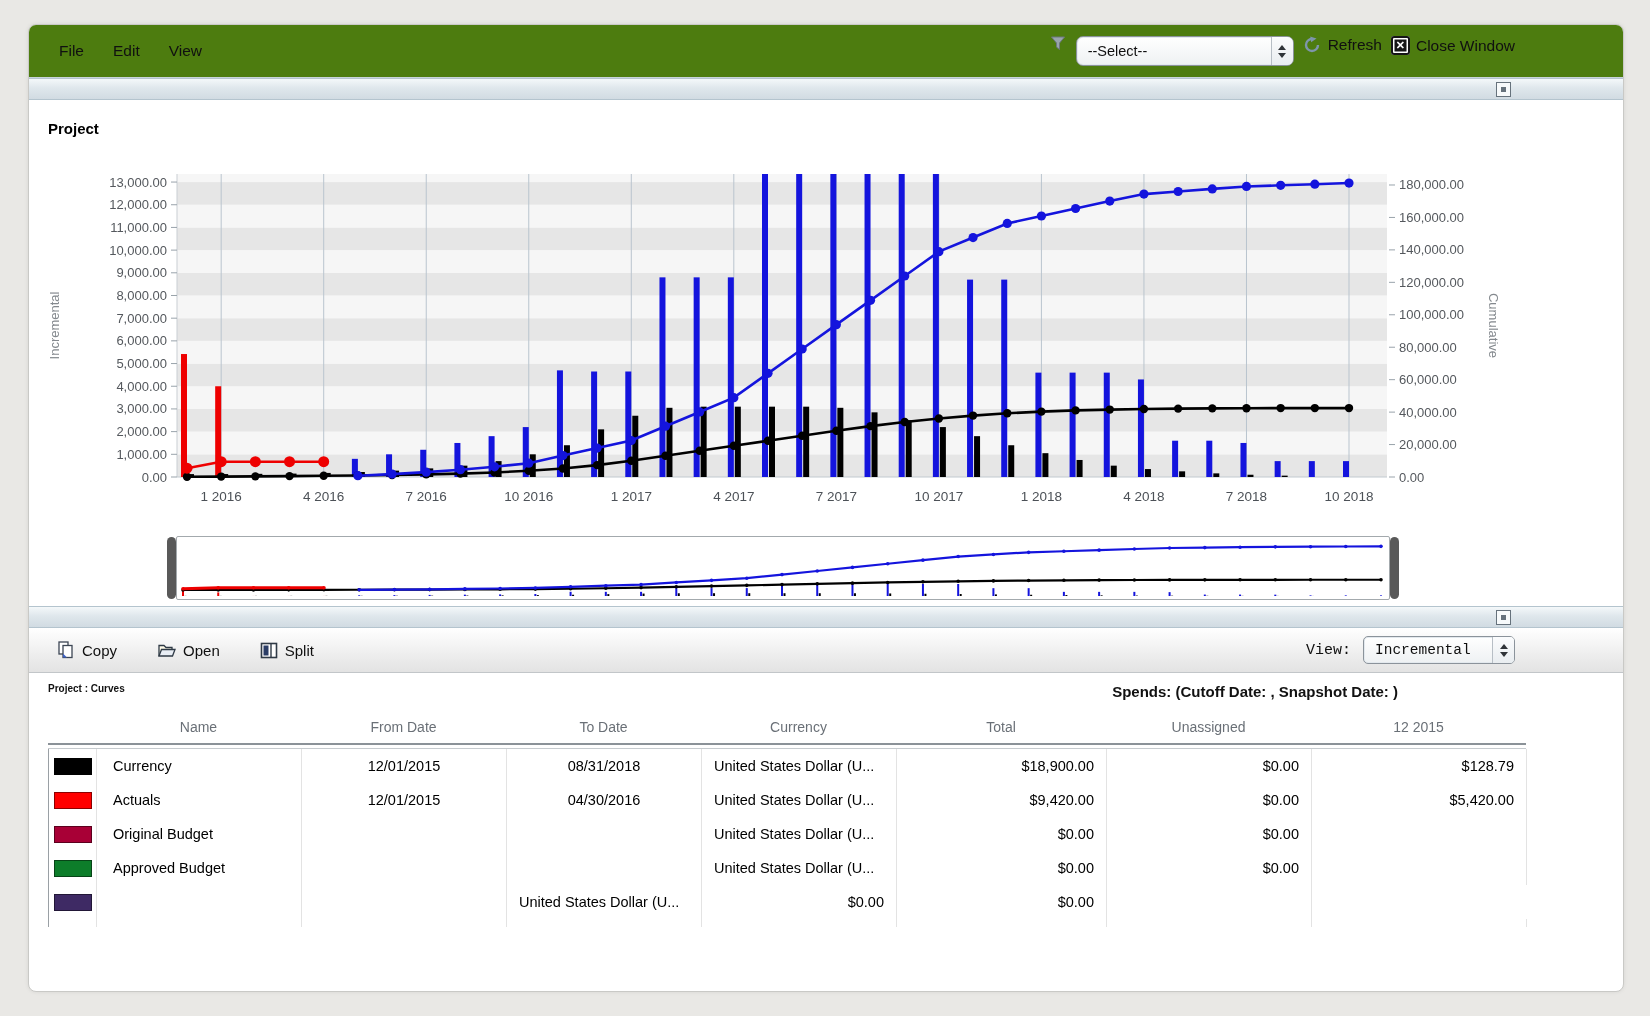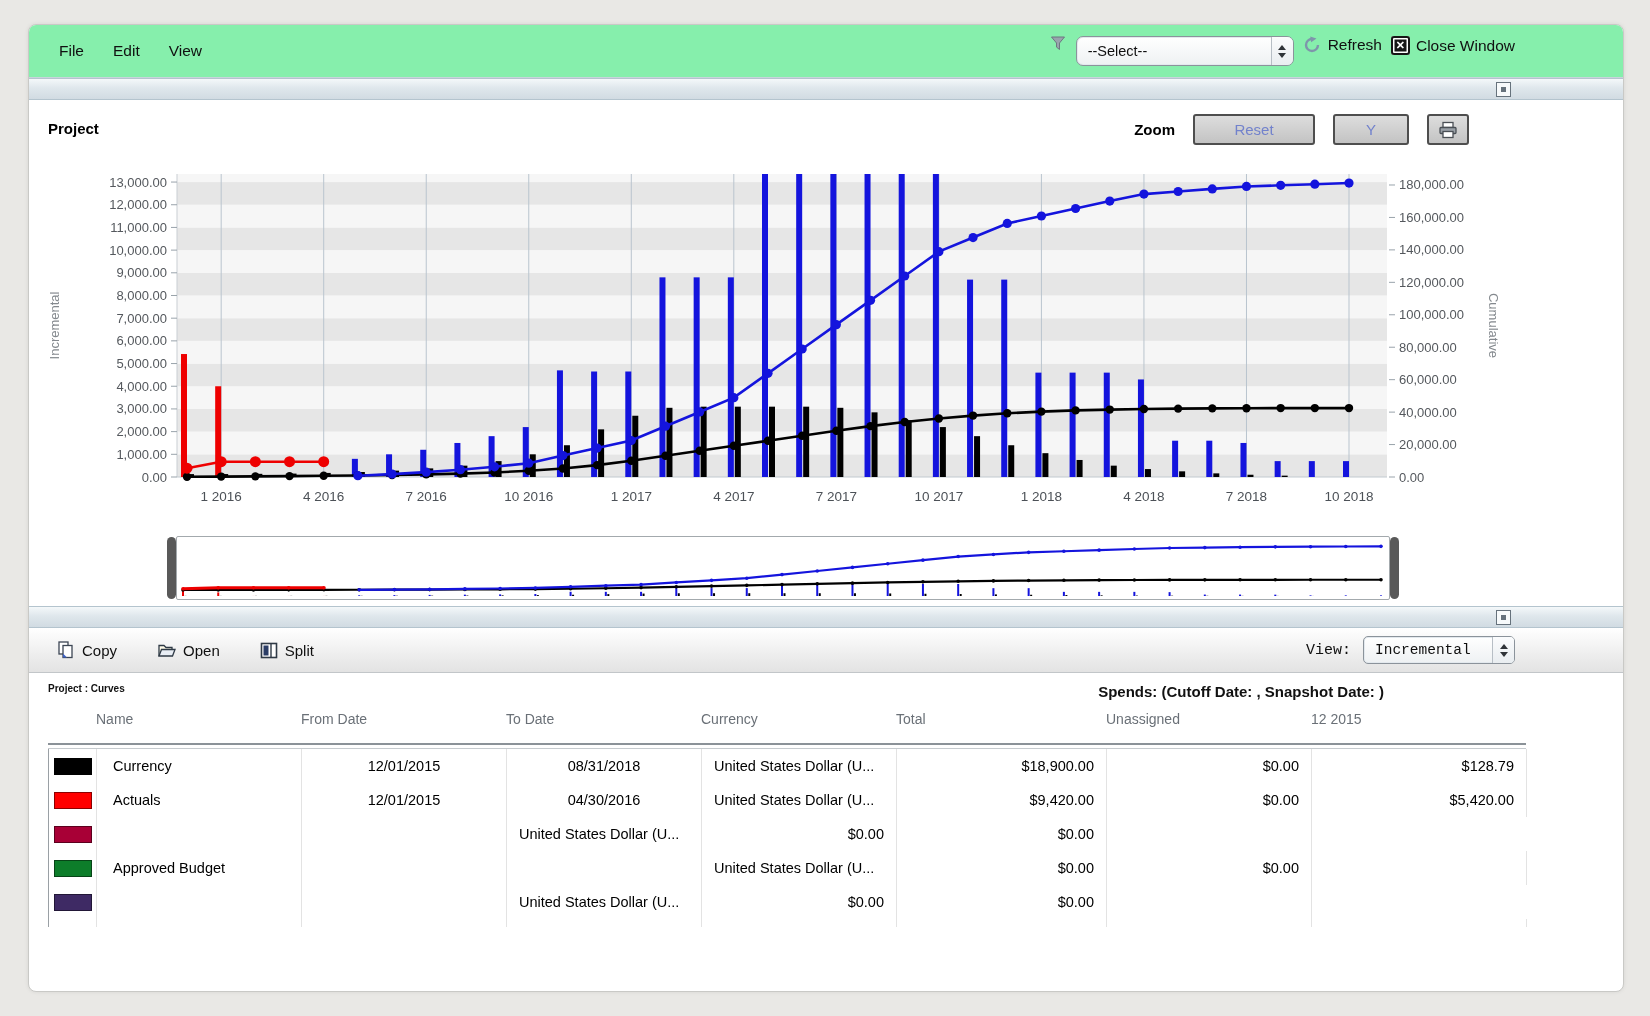--- a/index.html
+++ b/index.html
@@ -11,21 +11,21 @@
     position:relative;
     overflow:hidden;
   }
   .window{
     position:absolute;left:28px;top:24px;width:1594px;height:966px;
     background:#fff;border:1px solid #c9c9c6;border-radius:8px;
     overflow:hidden;box-shadow:0 0 4px rgba(0,0,0,.08);
   }
   
   .menubar{
-    height:52px;background:#86efac;position:relative;
+    height:52px;background:#4d7c0f;position:relative;
     display:flex;align-items:center;
     border-bottom:1px solid #c8d4db;
   }
   .menus{display:flex;margin-left:30px;gap:29px;}
   .menu-item{font-size:15.5px;color:#101010;cursor:default;}
   .menubar-right{position:absolute;right:108px;display:flex;align-items:flex-start;gap:9px;}
   .sel{
     display:flex;align-items:stretch;height:28px;
     border:1.5px solid #8b939b;border-radius:7px;
     background:linear-gradient(#ffffff,#eef1f3);
@@ -80,26 +80,26 @@
     border-bottom:1px solid #c2c6c9;position:relative;display:flex;align-items:center;
   }
   .tools{display:flex;margin-left:16px;gap:16px;}
   .tool{display:flex;align-items:center;gap:7px;padding:0 12px;font-size:15px;color:#101010;cursor:default;}
   .view-group{position:absolute;right:108px;display:flex;align-items:center;gap:12px;font-family:Liberation Mono, monospace;}
   .view-label{font-size:15px;color:#101010;}
   .sel-view{width:150px;height:26px;border-radius:5px;}
   
   .curves-header{height:36px;position:relative;background:#fff;}
   .curves-title{position:absolute;left:19px;top:10px;font-size:10px;font-weight:bold;}
-  .spends{position:absolute;right:239px;top:10px;font-size:15px;font-weight:bold;}
+  .spends{position:absolute;right:225px;top:10px;font-size:15px;font-weight:bold;}
   
   .table-wrap{background:#fff;}
   .trow{display:grid;grid-template-columns:48px 205px 205px 195px 195px 210px 205px 215px;margin-left:19px;width:1478px;}
   .thead{height:34px;align-items:end;}
-  .hcell{font-size:14px;color:#6a7077;padding-bottom:16px;}
+  .hcell{font-size:14px;color:#6a7077;text-align:center;padding-bottom:8px;}
   .rule{margin-left:19px;width:1478px;height:3px;border-top:2px solid #8b9298;border-bottom:1px solid #c6cbcf;}
   .tbody{height:178px;overflow:hidden;border-left:1px solid #9aa0a5;margin-left:19px;width:1478px;}
   .tbody .trow{margin-left:0;height:34px;align-items:center;}
   .cell{height:34px;display:flex;align-items:center;border-right:1px solid #e3e3e3;font-size:14.5px;color:#000;}
   .c-swatch{justify-content:center;}
   .c-name{padding-left:16px;}
   .c-date{justify-content:center;}
   .c-cur{padding-left:12px;}
   .c-money{justify-content:flex-end;padding-right:12px;}
   .swatch{width:36px;height:15px;border:1px solid rgba(0,0,0,.45);}
@@ -145,34 +145,20 @@
       </span>
     </div>
   </div>
 
   <div class="strip">
     <span class="maxbox"></span>
   </div>
 
   <div class="chart-panel">
     <div class="panel-title">Project</div>
-    <div class="zoom-controls">
-      <span class="zoom-label">Zoom</span>
-      <span class="zbtn reset">Reset</span>
-      <span class="zbtn ybtn">Y</span>
-      <span class="zbtn printbtn">
-        <span class="icon">
-          <svg width="20" height="18" viewBox="0 0 20 18">
-              <rect x="5" y="1.5" width="10" height="5" fill="#ffffff" stroke="#4a4f55" stroke-width="1.3"></rect>
-              <rect x="2" y="6.5" width="16" height="6" rx="1" fill="#9aa0a7" stroke="#4a4f55" stroke-width="1.3"></rect>
-              <rect x="5" y="10.5" width="10" height="6" fill="#ffffff" stroke="#4a4f55" stroke-width="1.3"></rect>
-            </svg>
-        </span>
-      </span>
-    </div>
     <svg id="main-chart" width="1470" height="352">
         <rect x="138" y="290.311868214152" width="1210" height="22.688131785847986" fill="#e6e6e6"></rect>
         <rect x="138" y="267.623736428304" width="1210" height="22.688131785847986" fill="#f6f6f6"></rect>
         <rect x="138" y="244.935604642456" width="1210" height="22.688131785848014" fill="#e6e6e6"></rect>
         <rect x="138" y="222.247472856608" width="1210" height="22.688131785848014" fill="#f6f6f6"></rect>
         <rect x="138" y="199.55934107076" width="1210" height="22.688131785847986" fill="#e6e6e6"></rect>
         <rect x="138" y="176.87120928491203" width="1210" height="22.688131785847986" fill="#f6f6f6"></rect>
         <rect x="138" y="154.183077499064" width="1210" height="22.688131785848014" fill="#e6e6e6"></rect>
         <rect x="138" y="131.49494571321603" width="1210" height="22.688131785847986" fill="#f6f6f6"></rect>
         <rect x="138" y="108.80681392736804" width="1210" height="22.688131785847986" fill="#e6e6e6"></rect>
@@ -637,20 +623,21 @@
           <div class="cell c-date">04/30/2016</div>
           <div class="cell c-cur">United States Dollar (U...</div>
           <div class="cell c-money">$9,420.00</div>
           <div class="cell c-money">$0.00</div>
           <div class="cell c-money">$5,420.00</div>
         </div>
         <div class="trow">
           <div class="cell c-swatch">
             <span class="swatch" style="background: rgb(168, 0, 54);"></span>
           </div>
+          <div class="cell c-name">Original Budget</div>
           <div class="cell c-date"></div>
           <div class="cell c-date"></div>
           <div class="cell c-cur">United States Dollar (U...</div>
           <div class="cell c-money">$0.00</div>
           <div class="cell c-money">$0.00</div>
           <div class="cell c-money"></div>
         </div>
         <div class="trow">
           <div class="cell c-swatch">
             <span class="swatch" style="background: rgb(13, 125, 42);"></span>

